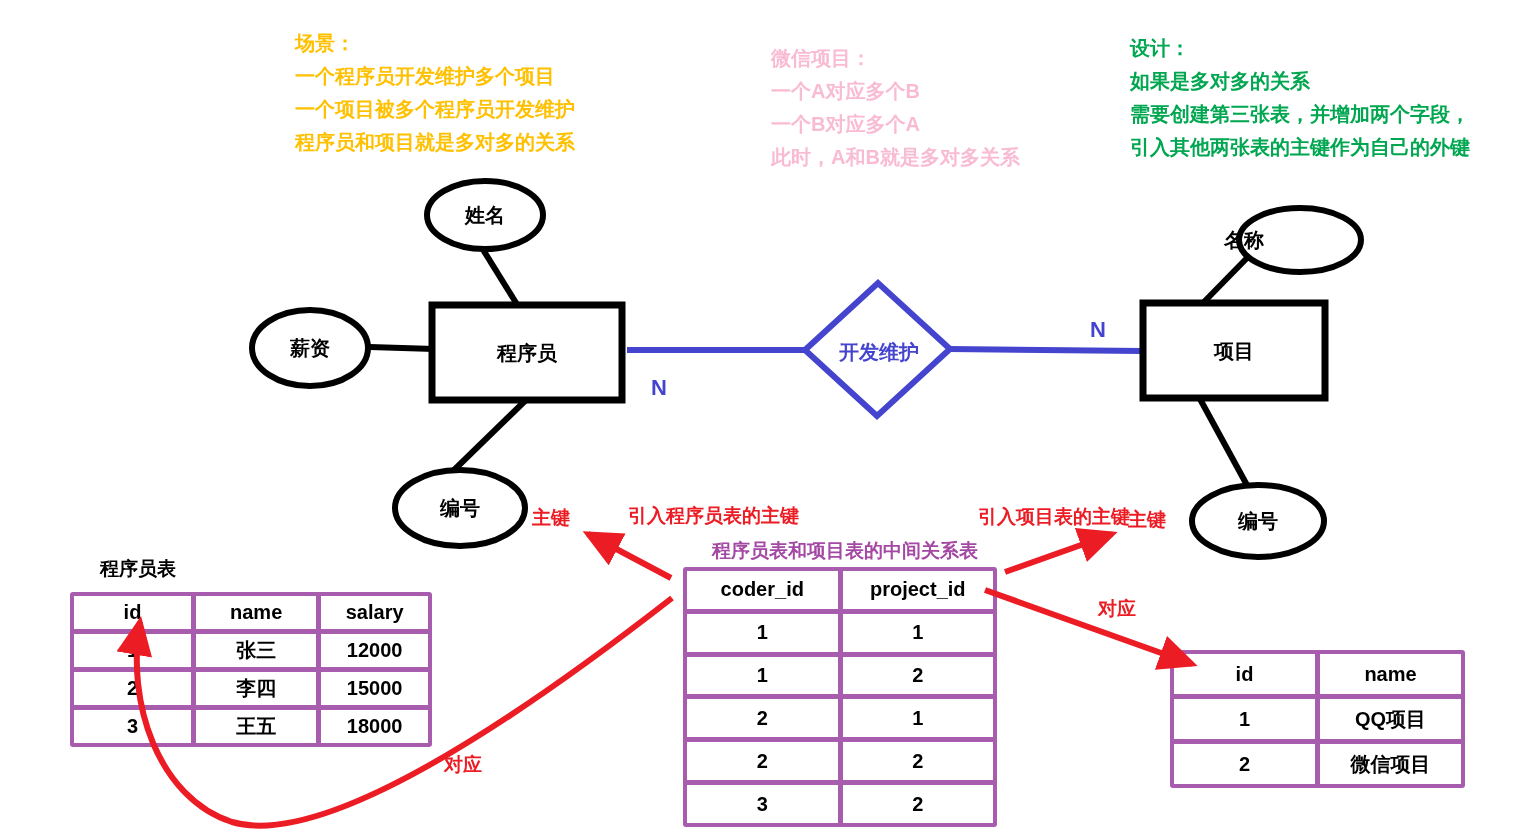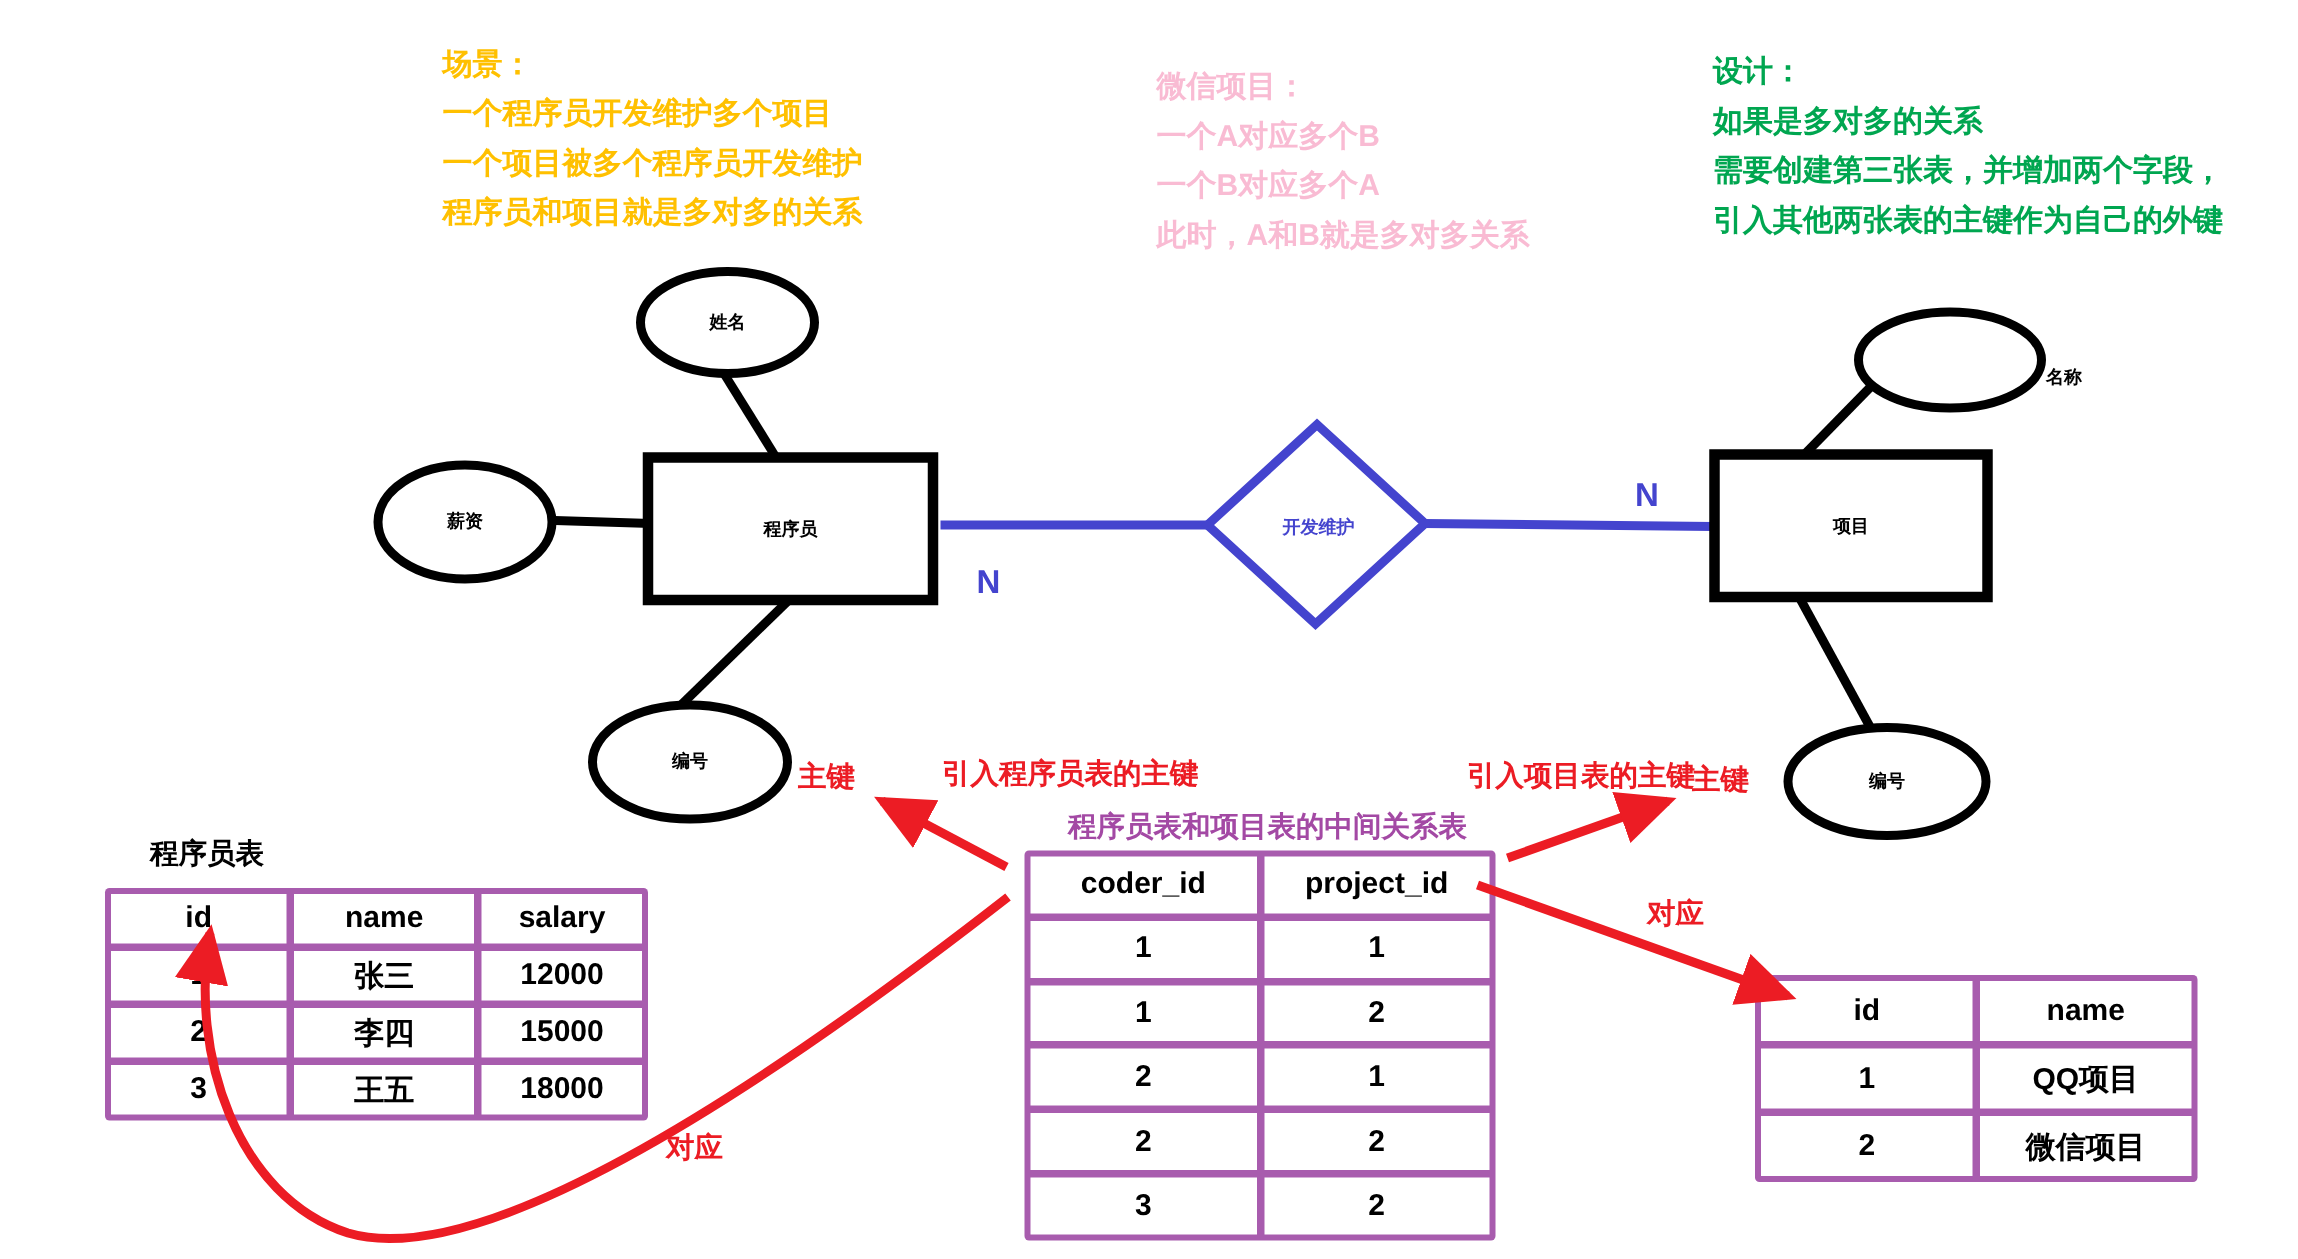--- a/index.html
+++ b/index.html
@@ -4,26 +4,26 @@
 <style>
   html,body{margin:0;padding:0;background:#fff;}
   .stage{
     position:relative;width:1532px;height:839px;background:#ffffff;overflow:hidden;
     font-family:"Liberation Sans","DejaVu Sans",sans-serif;
   }
   
   .note{position:absolute;font-weight:bold;font-size:20px;line-height:33px;white-space:nowrap;z-index:3;}
   .note-scene{left:295px;top:27px;color:#FFC000;}
   .note-abstract{left:771px;top:42px;color:#F9BBD3;}
-  .note-design{left:1130px;top:32px;color:#00A650;margin-left:12px;}
+  .note-design{left:1130px;top:32px;color:#00A650;}
   
   svg.diagram{position:absolute;left:0;top:0;z-index:2;}
   
   .lbl{position:absolute;transform:translate(-50%,-50%);font-weight:bold;color:#000;
-       font-size:12px;white-space:nowrap;z-index:3;}
+       font-size:20px;white-space:nowrap;z-index:3;}
   .lbl-blue{color:#4444CE;}
   .lbl-red{position:absolute;font-weight:bold;color:#EC1C24;font-size:19px;white-space:nowrap;z-index:3;}
   .lbl-title{position:absolute;font-weight:bold;font-size:19px;white-space:nowrap;z-index:3;}
   .lbl-purple{color:#A349A4;}
   
   .ptable{position:absolute;display:grid;gap:5px;padding:4px;box-sizing:border-box;
           background:#A85CAE;border-radius:3px;z-index:1;}
   .ptable .cell{background:#ffffff;display:flex;align-items:center;justify-content:center;
           font-weight:bold;font-size:20px;color:#000;}
 </style>
@@ -81,21 +81,21 @@
     <line x1="671" y1="578" x2="588" y2="534" stroke="#EC1C24" stroke-width="6" marker-end="url(#redhead)"></line>
     <line x1="1005" y1="572" x2="1112" y2="534" stroke="#EC1C24" stroke-width="6" marker-end="url(#redhead)"></line>
     <line x1="985" y1="590" x2="1192" y2="664" stroke="#EC1C24" stroke-width="6" marker-end="url(#redhead)"></line>
     <path d="M 672,598 C 500,732 320,848 232,822 C 158,798 126,702 140,622" fill="none" stroke="#EC1C24" stroke-width="6" marker-end="url(#redhead)"></path>
   </svg>
 
   <div class="lbl" style="left:485px;top:215px;">姓名</div>
   <div class="lbl" style="left:310px;top:348px;">薪资</div>
   <div class="lbl" style="left:460px;top:508px;">编号</div>
   <div class="lbl" style="left:527px;top:353px;">程序员</div>
-  <div class="lbl" style="left:1376px;top:240px;margin-top:12px;">名称</div>
+  <div class="lbl" style="left:1244px;top:240px;">名称</div>
   <div class="lbl" style="left:1234px;top:351px;">项目</div>
   <div class="lbl" style="left:1258px;top:521px;">编号</div>
   <div class="lbl lbl-blue" style="left:879px;top:352px;">开发维护</div>
   <div class="lbl lbl-blue" style="left:659px;top:388px;font-size:22px;">N</div>
   <div class="lbl lbl-blue" style="left:1098px;top:330px;font-size:22px;">N</div>
 
   <div class="lbl-red" style="left:532px;top:505px;">主键</div>
   <div class="lbl-red" style="left:596px;top:503px;margin-left:32px;">引入程序员表的主键</div>
   <div class="lbl-red" style="left:978px;top:494px;margin-top:10px;">引入项目表的主键</div>
   <div class="lbl-red" style="left:1128px;top:507px;">主键</div>

